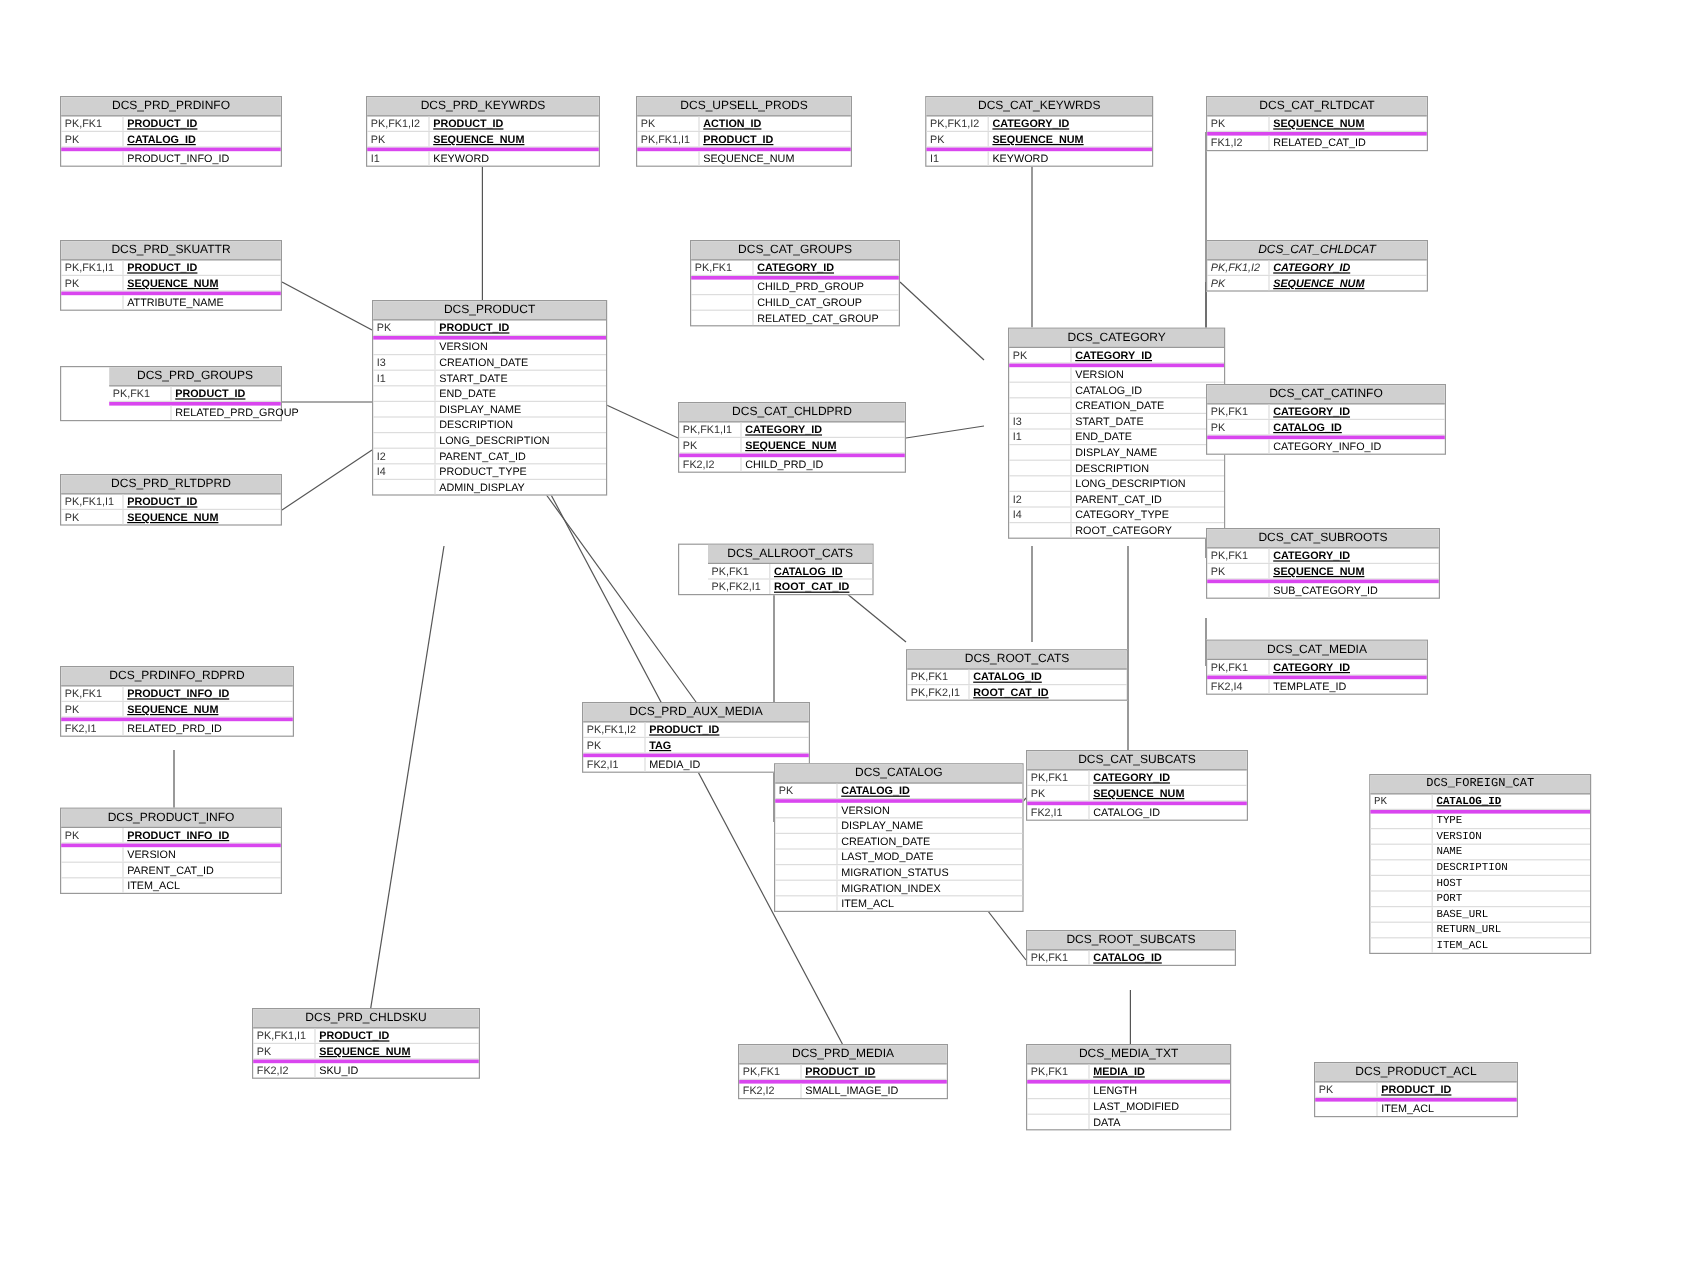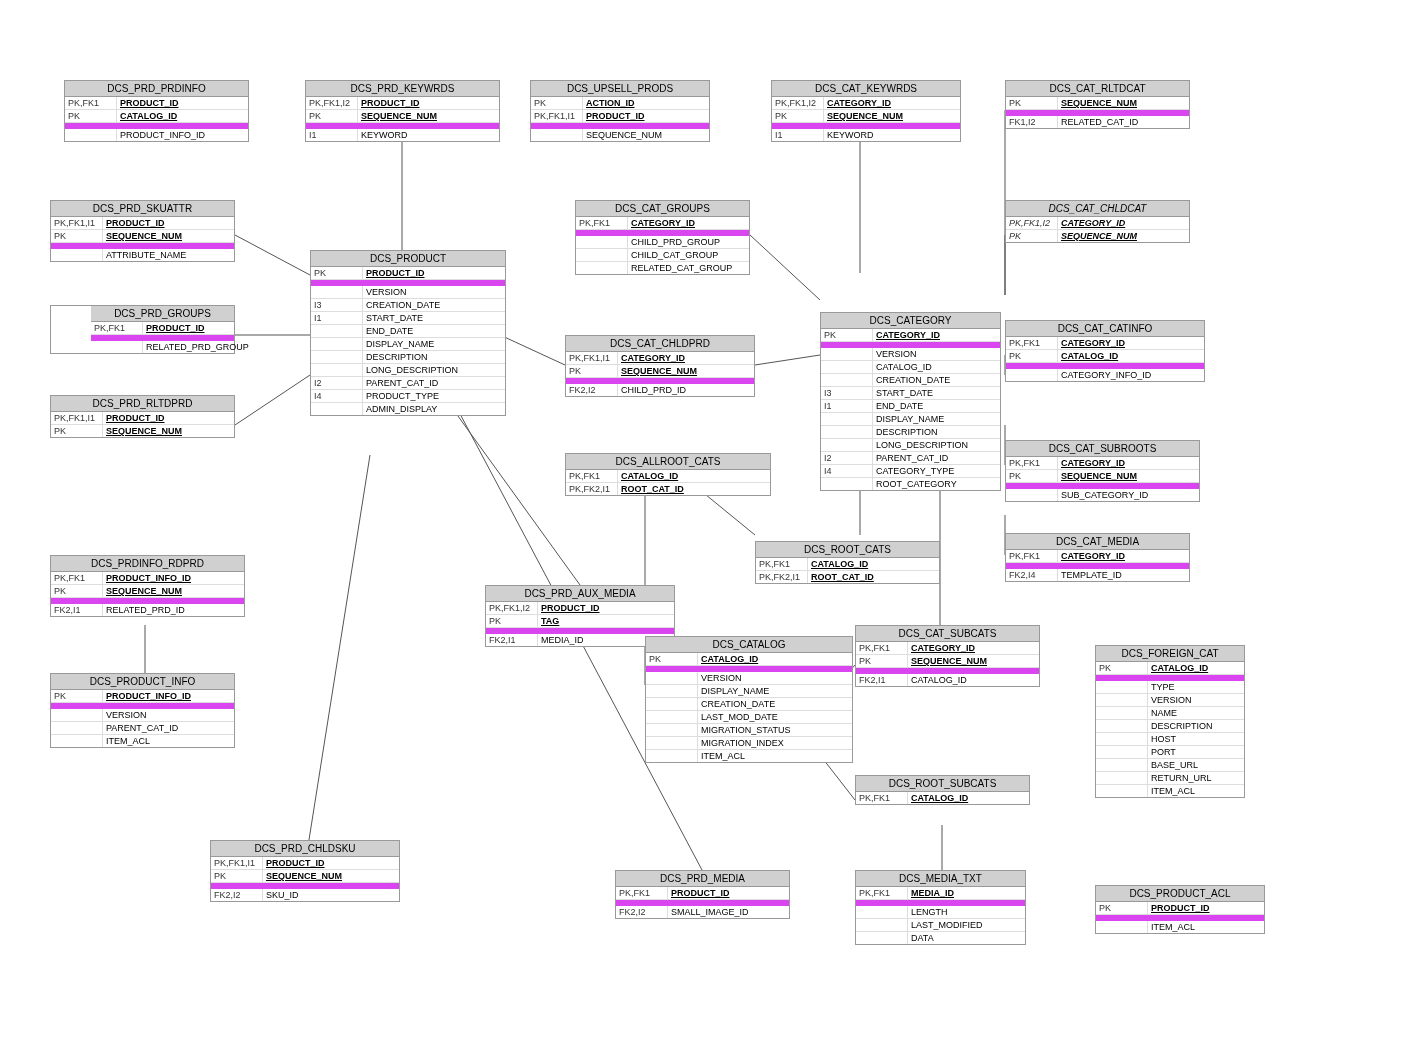--- a/index.html
+++ b/index.html
@@ -61,21 +61,21 @@
       flex: 1;
     }
     .row-field.underline {
       text-decoration: underline;
       font-weight: bold;
     }
     .row-field.plain {
       font-weight: normal;
     }
     .section-divider {
-      border-top: 6px solid #d946ef;
+      border-top: 3px solid #d946ef;
     }
     
     .connector-svg {
       position: absolute;
       top: 0; left: 0;
       width: 100%;
       height: 100%;
       pointer-events: none;
     }
     .connector-svg line, .connector-svg polyline, .connector-svg path {
@@ -134,21 +134,21 @@
 
       <line x1="835" y1="775" x2="800" y2="730"></line>
 
       <line x1="682" y1="845" x2="430" y2="370"></line>
 
       <line x1="922" y1="860" x2="922" y2="800"></line>
 
       <line x1="285" y1="840" x2="350" y2="430"></line>
     </svg>
 
-    <div class="db-table" style="left: 44px; top: 55px; width: 185px;">
+    <div class="db-table" style="left: 30px; top: 55px; width: 185px;">
         <div class="table-title">DCS_PRD_PRDINFO</div>
         <div class="table-row">
           <span class="row-key">PK,FK1</span>
           <span class="row-field underline">PRODUCT_ID</span>
         </div>
         <div class="table-row">
           <span class="row-key">PK</span>
           <span class="row-field underline">CATALOG_ID</span>
         </div>
         <div class="table-row section-divider">
@@ -308,21 +308,21 @@
         <div class="table-title">DCS_PRD_GROUPS</div>
         <div class="table-row">
           <span class="row-key">PK,FK1</span>
           <span class="row-field underline">PRODUCT_ID</span>
         </div>
         <div class="table-row section-divider">
           <span class="row-key"></span>
           <span class="row-field plain">RELATED_PRD_GROUP</span>
         </div>
       </div>
-      <div class="db-table" style="left: 800px; top: 248px; width: 181px; margin-top: 39px;">
+      <div class="db-table" style="left: 820px; top: 248px; width: 181px;">
         <div class="table-title">DCS_CATEGORY</div>
         <div class="table-row">
           <span class="row-key">PK</span>
           <span class="row-field underline">CATEGORY_ID</span>
         </div>
         <div class="table-row section-divider">
           <span class="row-key"></span>
           <span class="row-field plain">VERSION</span>
         </div>
         <div class="table-row">
@@ -400,21 +400,21 @@
         </div>
         <div class="table-row">
           <span class="row-key">PK</span>
           <span class="row-field underline">SEQUENCE_NUM</span>
         </div>
         <div class="table-row section-divider">
           <span class="row-key">FK2,I2</span>
           <span class="row-field plain">CHILD_PRD_ID</span>
         </div>
       </div>
-      <div class="db-table" style="left: 545px; top: 428px; width: 206px;">
+      <div class="db-table" style="left: 545px; top: 428px; width: 163px; padding-left: 24px;">
         <div class="table-title">DCS_ALLROOT_CATS</div>
         <div class="table-row">
           <span class="row-key">PK,FK1</span>
           <span class="row-field underline">CATALOG_ID</span>
         </div>
         <div class="table-row">
           <span class="row-key">PK,FK2,I1</span>
           <span class="row-field underline">ROOT_CAT_ID</span>
         </div>
       </div>
@@ -547,21 +547,21 @@
         </div>
         <div class="table-row">
           <span class="row-key">PK</span>
           <span class="row-field underline">SEQUENCE_NUM</span>
         </div>
         <div class="table-row section-divider">
           <span class="row-key">FK2,I1</span>
           <span class="row-field plain">CATALOG_ID</span>
         </div>
       </div>
-      <div class="db-table" style="left: 1075px; top: 620px; width: 150px;">
+      <div class="db-table" style="left: 1121px; top: 620px; width: 185px; font-family: Liberation Mono, monospace;">
         <div class="table-title">DCS_FOREIGN_CAT</div>
         <div class="table-row">
           <span class="row-key">PK</span>
           <span class="row-field underline">CATALOG_ID</span>
         </div>
         <div class="table-row section-divider">
           <span class="row-key"></span>
           <span class="row-field plain">TYPE</span>
         </div>
         <div class="table-row">

